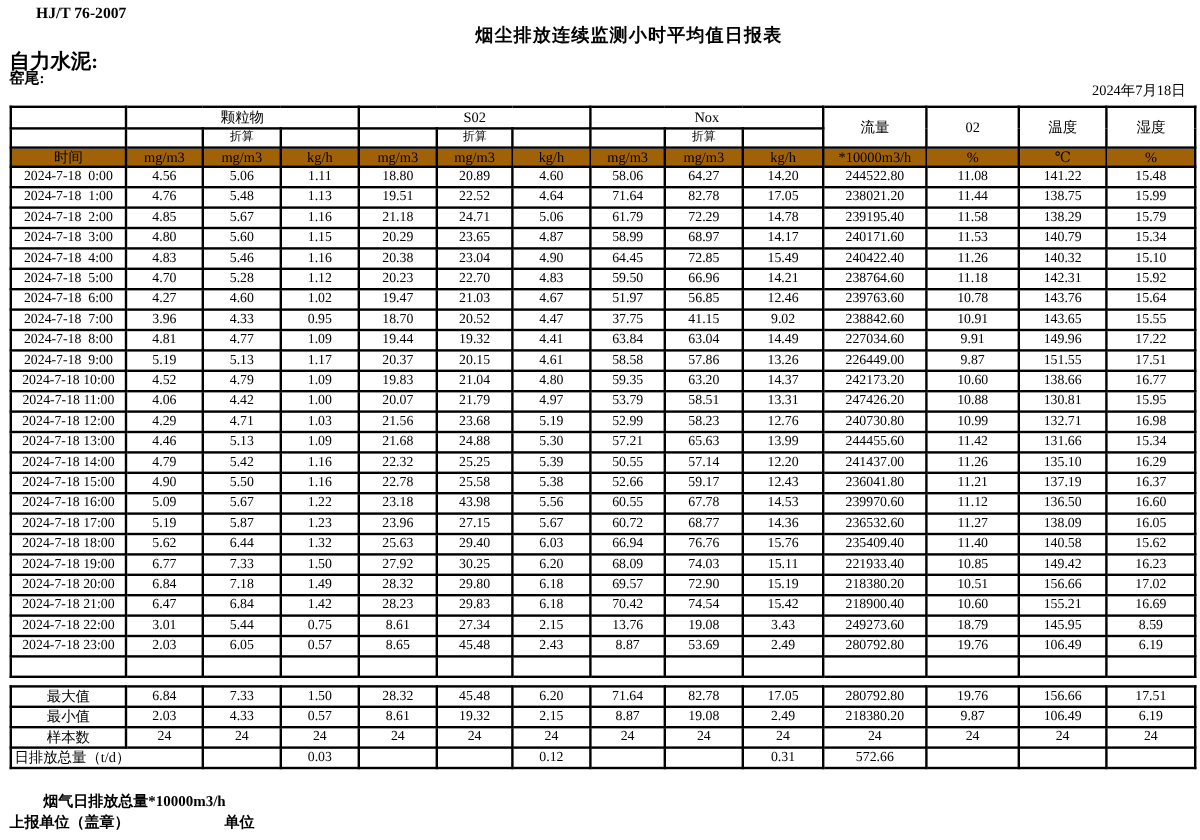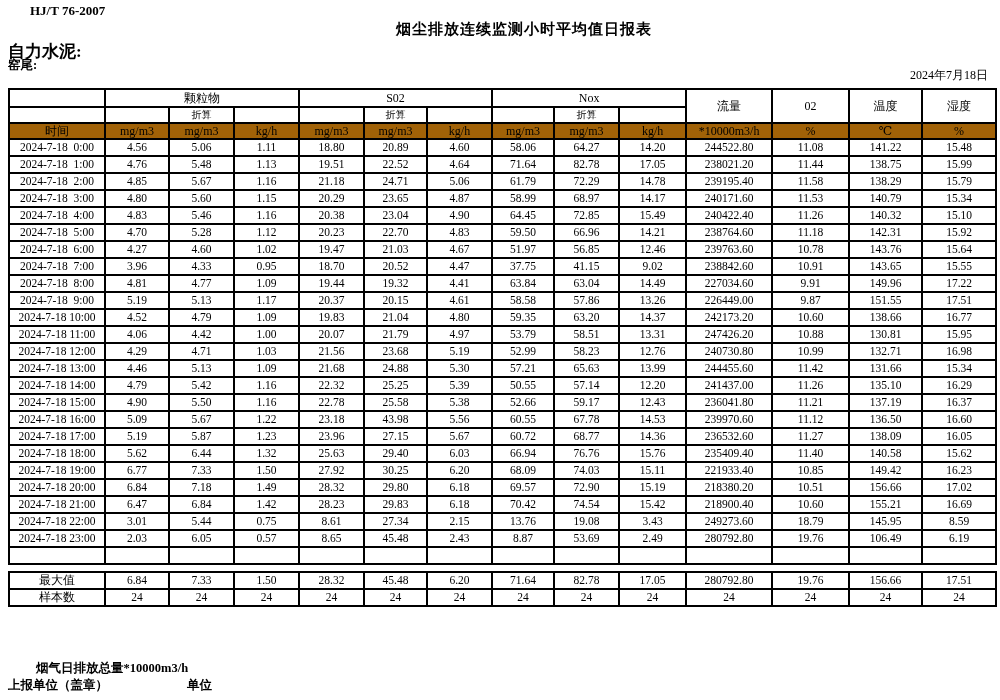--- a/index.html
+++ b/index.html
@@ -527,34 +527,65 @@
           <td>6.20</td>
           <td>71.64</td>
           <td>82.78</td>
           <td>17.05</td>
           <td>280792.80</td>
           <td>19.76</td>
           <td>156.66</td>
           <td>17.51</td>
         </tr>
         <tr>
+          <td class="label-cell">最小值</td>
+          <td>2.03</td>
+          <td>4.33</td>
+          <td>0.57</td>
+          <td>8.61</td>
+          <td>19.32</td>
+          <td>2.15</td>
+          <td>8.87</td>
+          <td>19.08</td>
+          <td>2.49</td>
+          <td>218380.20</td>
+          <td>9.87</td>
+          <td>106.49</td>
+          <td>6.19</td>
+        </tr>
+        <tr>
           <td class="label-cell">样本数</td>
           <td>24</td>
           <td>24</td>
           <td>24</td>
           <td>24</td>
           <td>24</td>
           <td>24</td>
           <td>24</td>
           <td>24</td>
           <td>24</td>
           <td>24</td>
           <td>24</td>
           <td>24</td>
           <td>24</td>
+        </tr>
+        <tr>
+          <td class="left-cell" colspan="2">日排放总量（t/d）</td>
+          <td></td>
+          <td>0.03</td>
+          <td></td>
+          <td></td>
+          <td>0.12</td>
+          <td></td>
+          <td></td>
+          <td>0.31</td>
+          <td>572.66</td>
+          <td></td>
+          <td></td>
+          <td></td>
         </tr>
       </tbody>
   </table>
 </div>
 
 <div class="footer-flow">烟气日排放总量*10000m3/h</div>
 <div class="footer-report">上报单位（盖章）</div>
 <div class="footer-unit">单位</div>
 
 </body></html>

